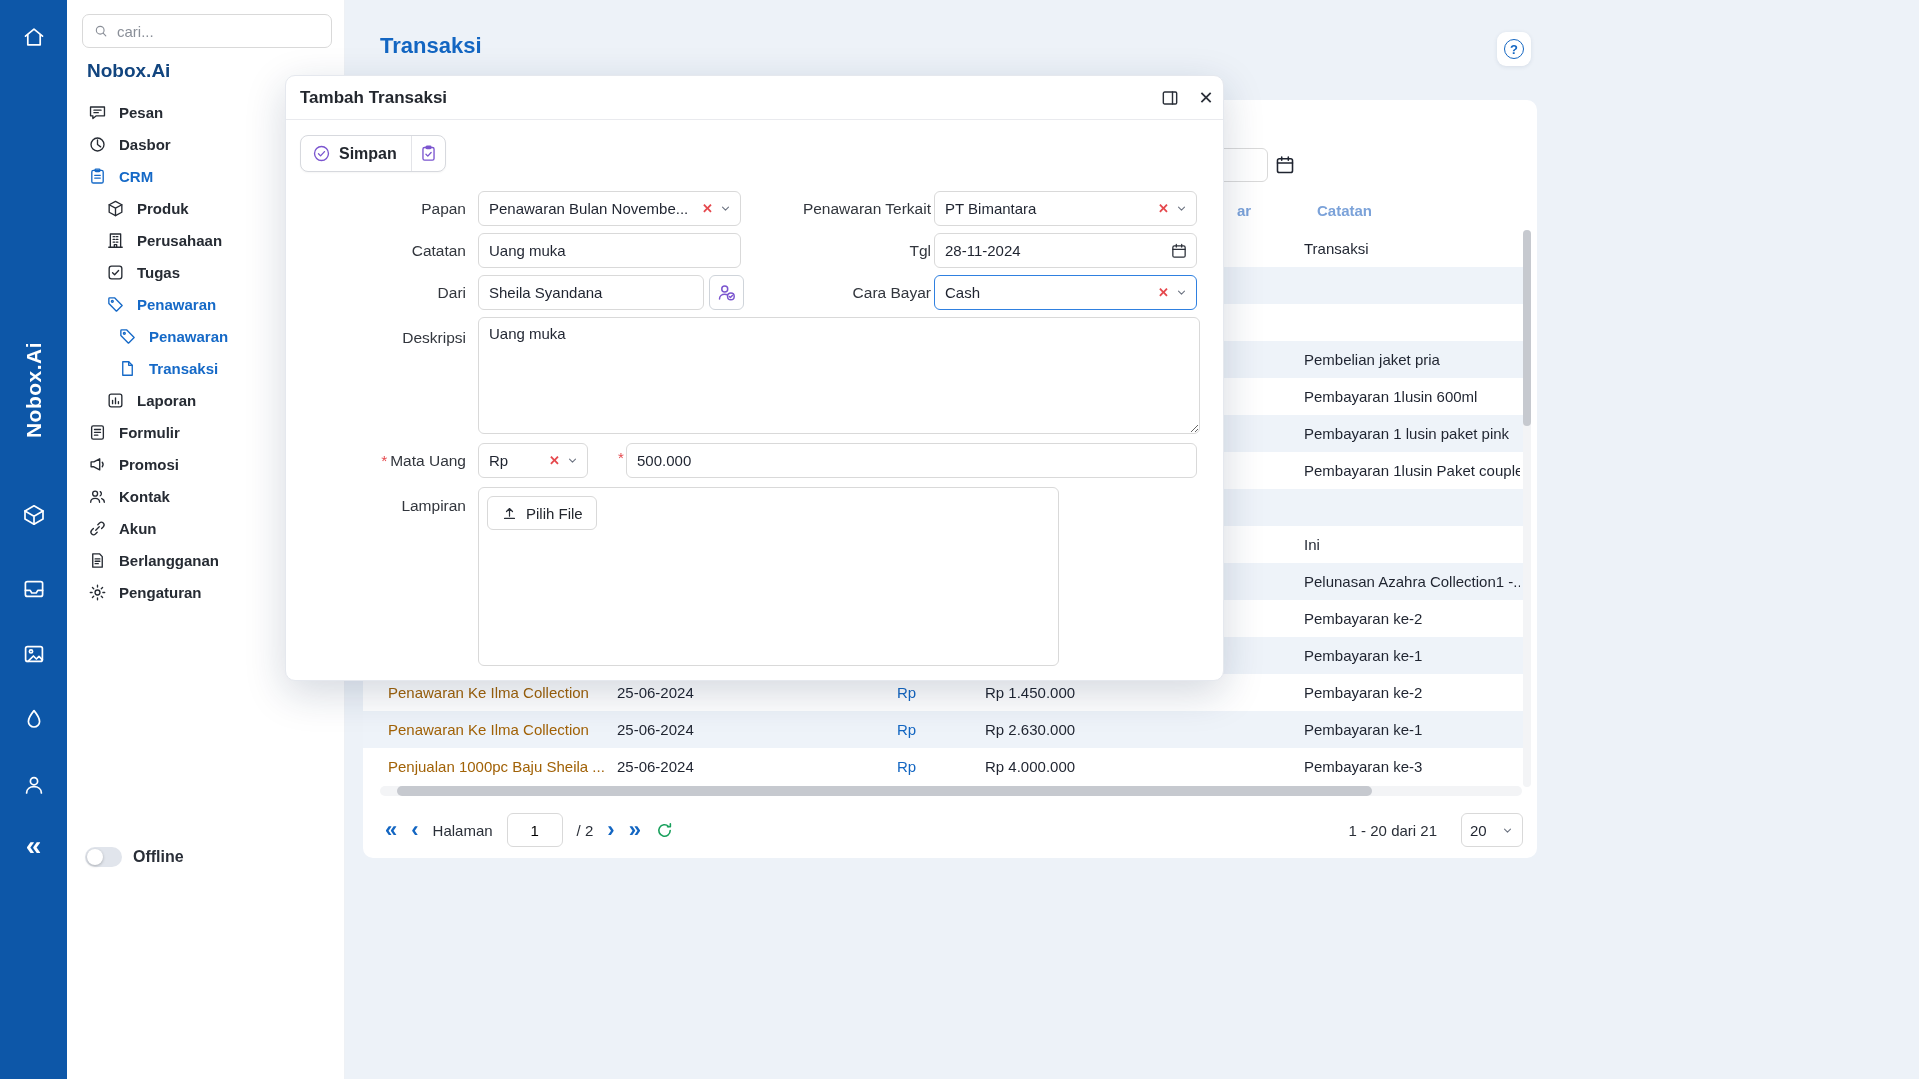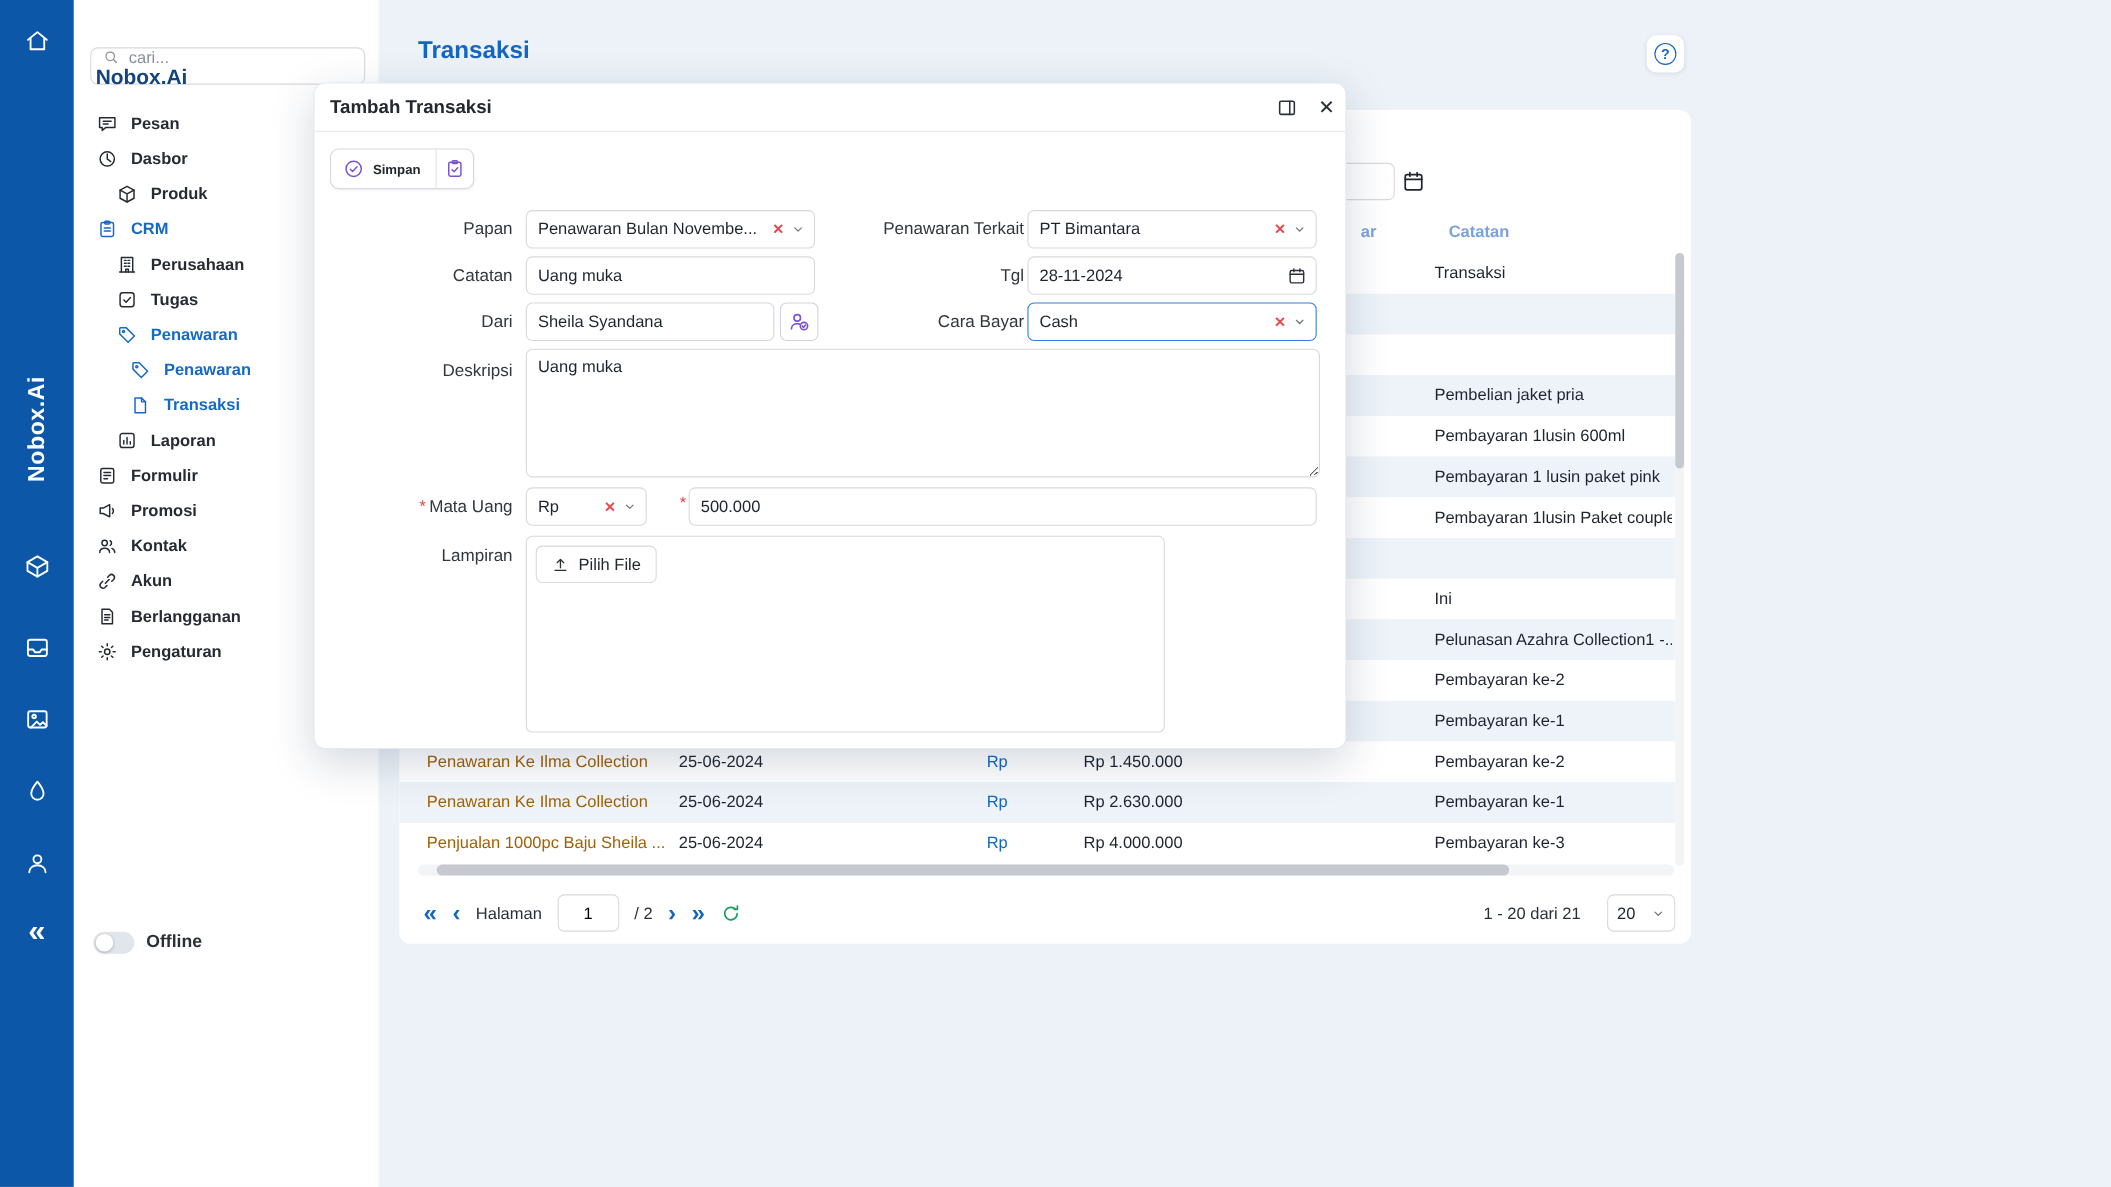--- a/index.html
+++ b/index.html
@@ -9,21 +9,21 @@
   .ic svg, .nicon svg { fill:none; stroke:currentColor; stroke-width:1.7; stroke-linecap:round; stroke-linejoin:round; }
 
   
   .rail { position:absolute; left:0; top:0; width:67px; height:1079px; background:#0d57a8; z-index:30; }
   .ricon { position:absolute; left:50%; transform:translateX(-50%); color:#fff; width:24px; height:24px; cursor:pointer; }
   .brand-vert { position:absolute; left:50%; top:390px; transform:translate(-50%,-50%) rotate(-90deg); color:#fff; font-weight:700; font-size:21px; white-space:nowrap; letter-spacing:.5px; }
   .rail-chev { position:absolute; left:50%; transform:translateX(-50%); top:832px; color:#fff; font-size:28px; line-height:28px; font-weight:700; cursor:pointer; }
 
   
   .sidebar { position:absolute; left:67px; top:0; width:278px; height:1079px; background:#fff; z-index:20; border-right:1px solid #eef1f5; }
-  .search-box { position:absolute; left:15px; top:14px; width:250px; height:34px; border:1px solid #d9d9d9; border-radius:7px; display:flex; align-items:flex-start; gap:8px; padding:0 10px; color:#8a8f98; background:#fff;margin-top:29px; }
+  .search-box { position:absolute; left:15px; top:14px; width:250px; height:34px; border:1px solid #d9d9d9; border-radius:7px; display:flex; align-items:center; gap:8px; padding:0 10px; color:#8a8f98; background:#fff; }
   .search-box svg { width:16px; height:16px; }
   .search-box input { border:none; outline:none; flex:1; font-size:15px; font-family:inherit; color:#333; background:transparent; }
   .search-box input::placeholder { color:#8a8f98; }
   .sb-brand { position:absolute; left:20px; top:60px; font-size:19px; font-weight:700; color:#12457f; }
   .nav { position:absolute; left:0; top:96px; width:100%; }
   .nav-item { display:flex; align-items:center; gap:12px; height:32px; padding-left:21px; font-size:15px; font-weight:600; color:#262b33; cursor:pointer; }
   .nav-item.d1 { padding-left:39px; }
   .nav-item.d2 { padding-left:51px; }
   .nav-item.active { color:#1569c7; }
   .nicon { width:19px; height:19px; flex:0 0 19px; }
@@ -75,21 +75,21 @@
 
   
   .modal { position:absolute; left:285px; top:75px; width:939px; height:606px; background:#fff; border:1px solid #e5e8ee; border-radius:10px; box-shadow:0 12px 40px rgba(15,40,80,.18); z-index:40; }
   .m-head { position:absolute; left:0; top:0; width:100%; height:44px; border-bottom:1px solid #e9eaee; }
   .m-title { position:absolute; left:14px; top:0; height:44px; line-height:44px; font-size:17px; font-weight:700; color:#23272e; }
   .m-max { position:absolute; left:874px; top:12px; width:20px; height:20px; color:#2a2f38; cursor:pointer; }
   .m-max svg { width:20px; height:20px; }
   .m-close { position:absolute; left:908px; top:10px; width:24px; height:24px; color:#2a2f38; font-size:18px; line-height:24px; text-align:center; cursor:pointer; }
 
   .split-btn { position:absolute; left:14px; top:59px; height:37px; display:flex; border:1px solid #d7d9de; border-radius:8px; background:#fff; box-shadow:0 1px 2px rgba(0,0,0,.04); overflow:hidden; }
-  .sb-main { display:flex; align-items:center; gap:8px; padding:0 14px 0 11px; cursor:pointer; font-size:12px; font-weight:600; color:#23272e; }
+  .sb-main { display:flex; align-items:center; gap:8px; padding:0 14px 0 11px; cursor:pointer; font-size:16px; font-weight:600; color:#23272e; }
   .sb-main .ic, .sb-alt .ic { width:19px; height:19px; color:#7b55cf; }
   .sb-main .ic svg, .sb-alt .ic svg { width:19px; height:19px; }
   .sb-alt { width:34px; display:flex; align-items:center; justify-content:center; border-left:1px solid #e3e4e8; cursor:pointer; }
 
   .flabel { position:absolute; height:35px; line-height:35px; font-size:15.5px; color:#32363d; text-align:right; white-space:nowrap; }
   .lab1 { left:0; width:180px; }
   .lab2 { left:308px; width:337px; }
   .req { color:#e5484d; margin-right:3px; }
   .fin { position:absolute; height:35px; border:1px solid #d9d9d9; border-radius:6px; padding:0 10px; font-size:15px; font-family:inherit; color:#1f2430; outline:none; background:#fff; }
   .sel { position:absolute; height:35px; border:1px solid #d9d9d9; border-radius:6px; background:#fff; display:flex; align-items:center; gap:6px; padding:0 8px 0 10px; font-size:15px; color:#1f2430; cursor:pointer; }
@@ -176,38 +176,38 @@
       </div>
     <div class="nav-item">
         <span class="nicon">
           <svg viewBox="0 0 24 24">
             <circle cx="12" cy="12" r="8.2"></circle>
             <path d="M12 12 V6.2 M12 12 l4 3"></path>
           </svg>
         </span>
         <span>Dasbor</span>
       </div>
-    <div class="nav-item d1">
-        <span class="nicon">
-          <svg viewBox="0 0 24 24">
-            <path d="M12 3 L20 7.3 V16.7 L12 21 L4 16.7 V7.3 Z"></path>
-            <path d="M4 7.3 L12 11.6 L20 7.3 M12 11.6 V21"></path>
-          </svg>
-        </span>
-        <span>Produk</span>
-      </div>
     <div class="nav-item active">
         <span class="nicon">
           <svg viewBox="0 0 24 24">
             <rect x="4.8" y="4.2" width="14.4" height="16" rx="2"></rect>
             <rect x="9" y="2.6" width="6" height="3.2" rx="1"></rect>
             <path d="M8.5 10.5 h7 M8.5 14 h7"></path>
           </svg>
         </span>
         <span>CRM</span>
+      </div>
+    <div class="nav-item d1">
+        <span class="nicon">
+          <svg viewBox="0 0 24 24">
+            <path d="M12 3 L20 7.3 V16.7 L12 21 L4 16.7 V7.3 Z"></path>
+            <path d="M4 7.3 L12 11.6 L20 7.3 M12 11.6 V21"></path>
+          </svg>
+        </span>
+        <span>Produk</span>
       </div>
     <div class="nav-item d1">
         <span class="nicon">
           <svg viewBox="0 0 24 24">
             <path d="M5.5 20.5 V3.8 h13 v16.7"></path>
             <path d="M3.5 20.5 h17"></path>
             <path d="M9 7.2 h2 M13 7.2 h2 M9 10.6 h2 M13 10.6 h2 M9 14 h2 M13 14 h2"></path>
             <path d="M10.5 20.5 v-3.2 h3 v3.2"></path>
           </svg>
         </span>

